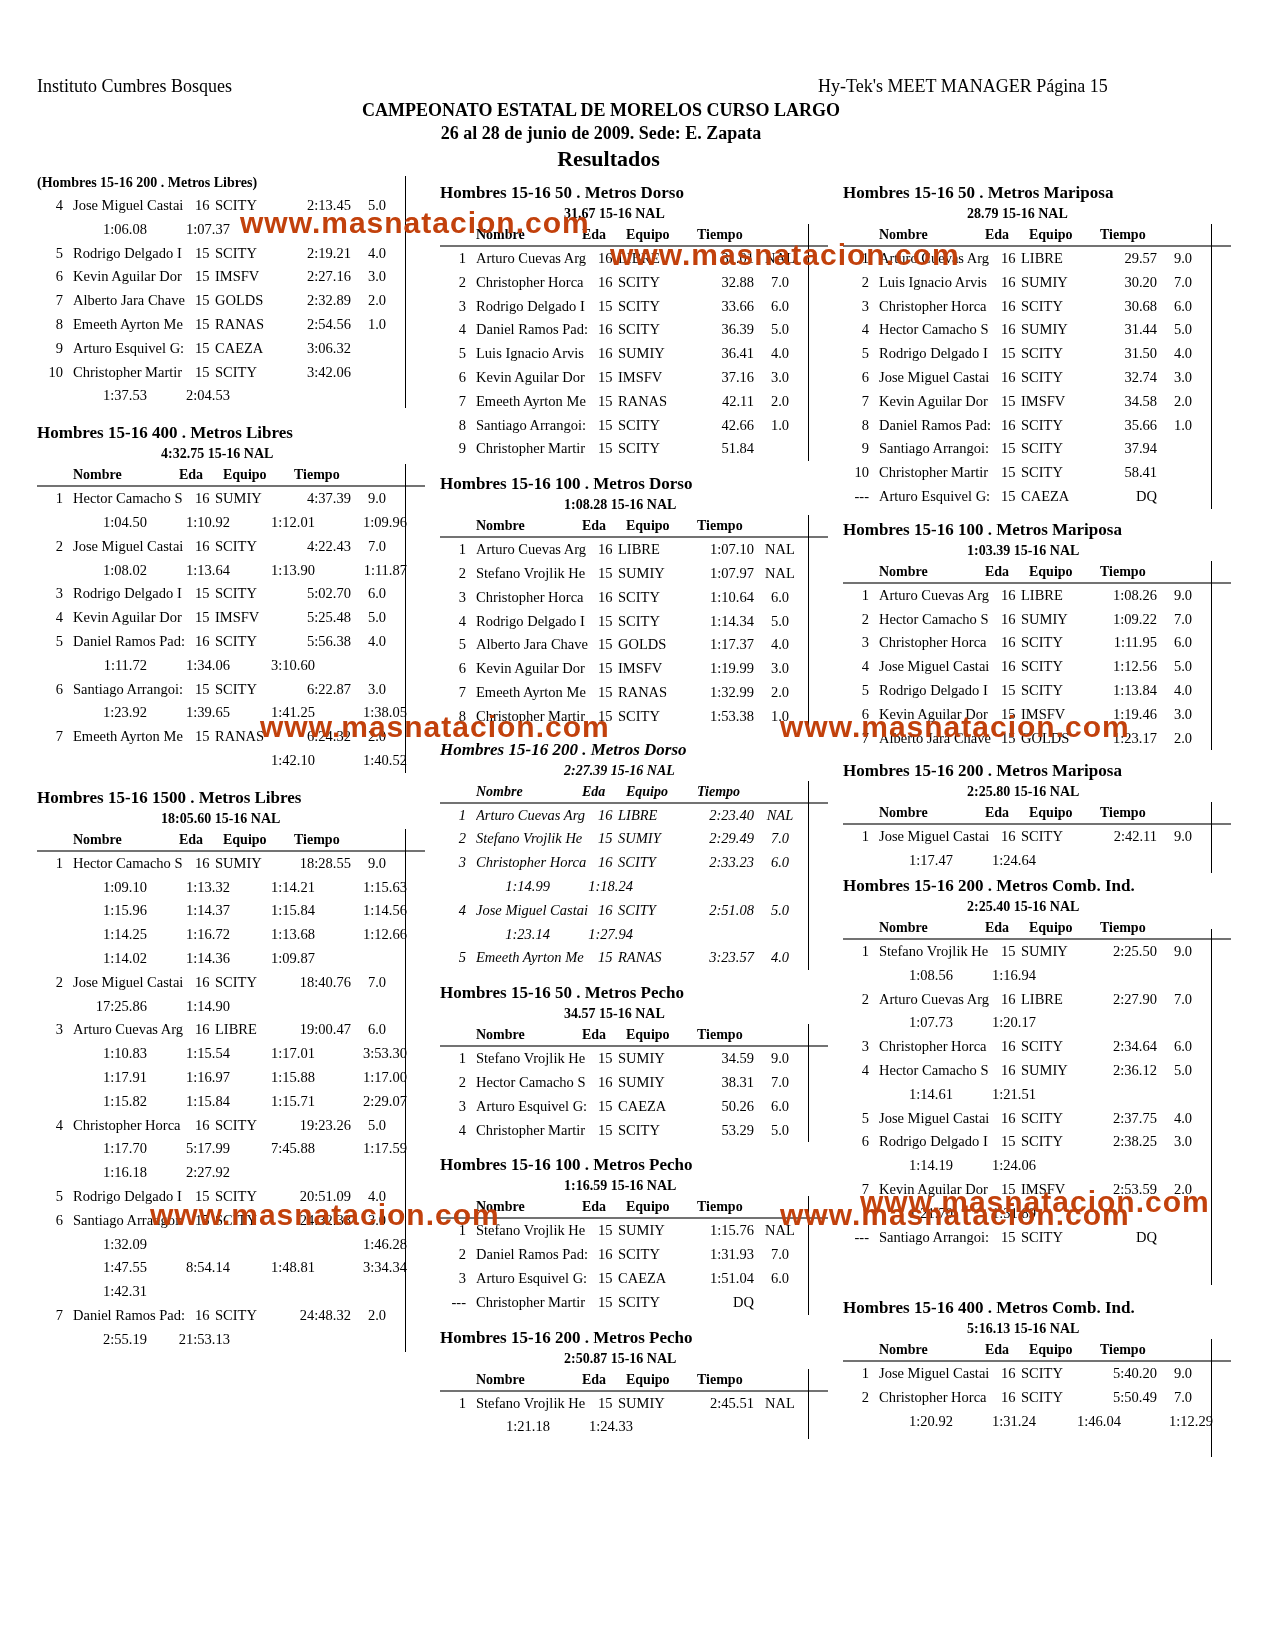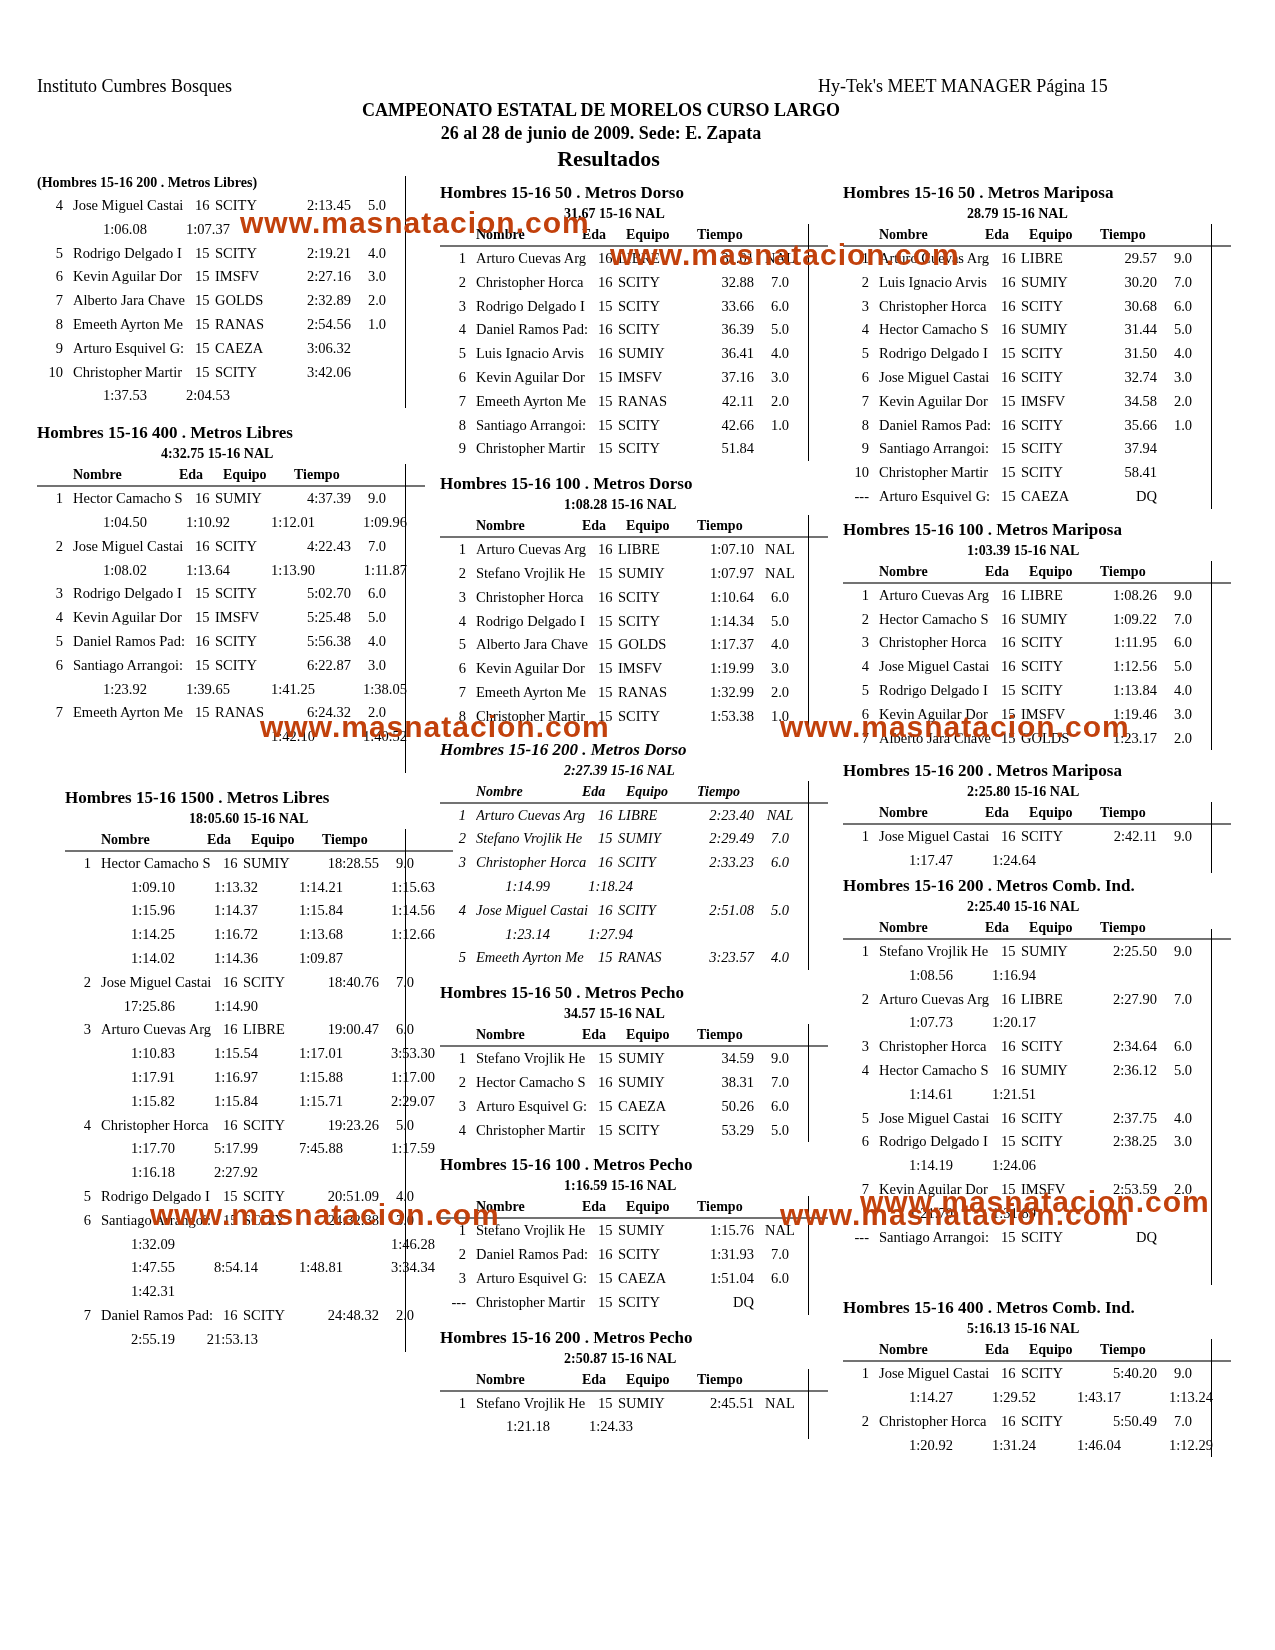--- a/index.html
+++ b/index.html
@@ -164,20 +164,26 @@
       </div>
       <div class="row">
         <span class="pl">5</span>
         <span class="nm">Daniel Ramos Pad:</span>
         <span class="ag">16</span>
         <span class="tm">SCITY</span>
         <span class="ti">5:56.38</span>
         <span class="pt">4.0</span>
       </div>
       <div class="row">
+        <span class="sp s0">1:11.72</span>
+        <span class="sp s1">1:34.06</span>
+        <span class="sp s2">3:10.60</span>
+        <span class="sp s3"></span>
+      </div>
+      <div class="row">
         <span class="pl">6</span>
         <span class="nm">Santiago Arrangoi:</span>
         <span class="ag">15</span>
         <span class="tm">SCITY</span>
         <span class="ti">6:22.87</span>
         <span class="pt">3.0</span>
       </div>
       <div class="row">
         <span class="sp s0">1:23.92</span>
         <span class="sp s1">1:39.65</span>
@@ -193,21 +199,21 @@
         <span class="pt">2.0</span>
       </div>
       <div class="row">
         <span class="sp s0"></span>
         <span class="sp s1"></span>
         <span class="sp s2">1:42.10</span>
         <span class="sp s3">1:40.52</span>
       </div>
     </div>
     <div class="vline" style="left: 405px; top: 464.2px; height: 308.6px;"></div>
-    <div class="event" style="left: 37px; top: 786.8px; margin-left: 28px;">
+    <div class="event" style="left: 37px; top: 786.8px;">
       <div class="ev-title">Hombres 15-16 1500 . Metros Libres</div>
       <div class="ev-rec">18:05.60   15-16 NAL</div>
       <div class="ev-head">
         <span class="h-nm">Nombre</span>
         <span class="h-ag">Eda</span>
         <span class="h-tm">Equipo</span>
         <span class="h-ti">Tiempo</span>
       </div>
       <div class="row">
         <span class="pl">1</span>
@@ -961,26 +967,20 @@
         <span class="h-tm">Equipo</span>
         <span class="h-ti">Tiempo</span>
       </div>
       <div class="row">
         <span class="pl">1</span>
         <span class="nm">Jose Miguel Castai</span>
         <span class="ag">16</span>
         <span class="tm">SCITY</span>
         <span class="ti">5:40.20</span>
         <span class="pt">9.0</span>
-      </div>
-      <div class="row">
-        <span class="sp s0">1:14.27</span>
-        <span class="sp s1">1:29.52</span>
-        <span class="sp s2">1:43.17</span>
-        <span class="sp s3">1:13.24</span>
       </div>
       <div class="row">
         <span class="pl">2</span>
         <span class="nm">Christopher Horca</span>
         <span class="ag">16</span>
         <span class="tm">SCITY</span>
         <span class="ti">5:50.49</span>
         <span class="pt">7.0</span>
       </div>
       <div class="row">

